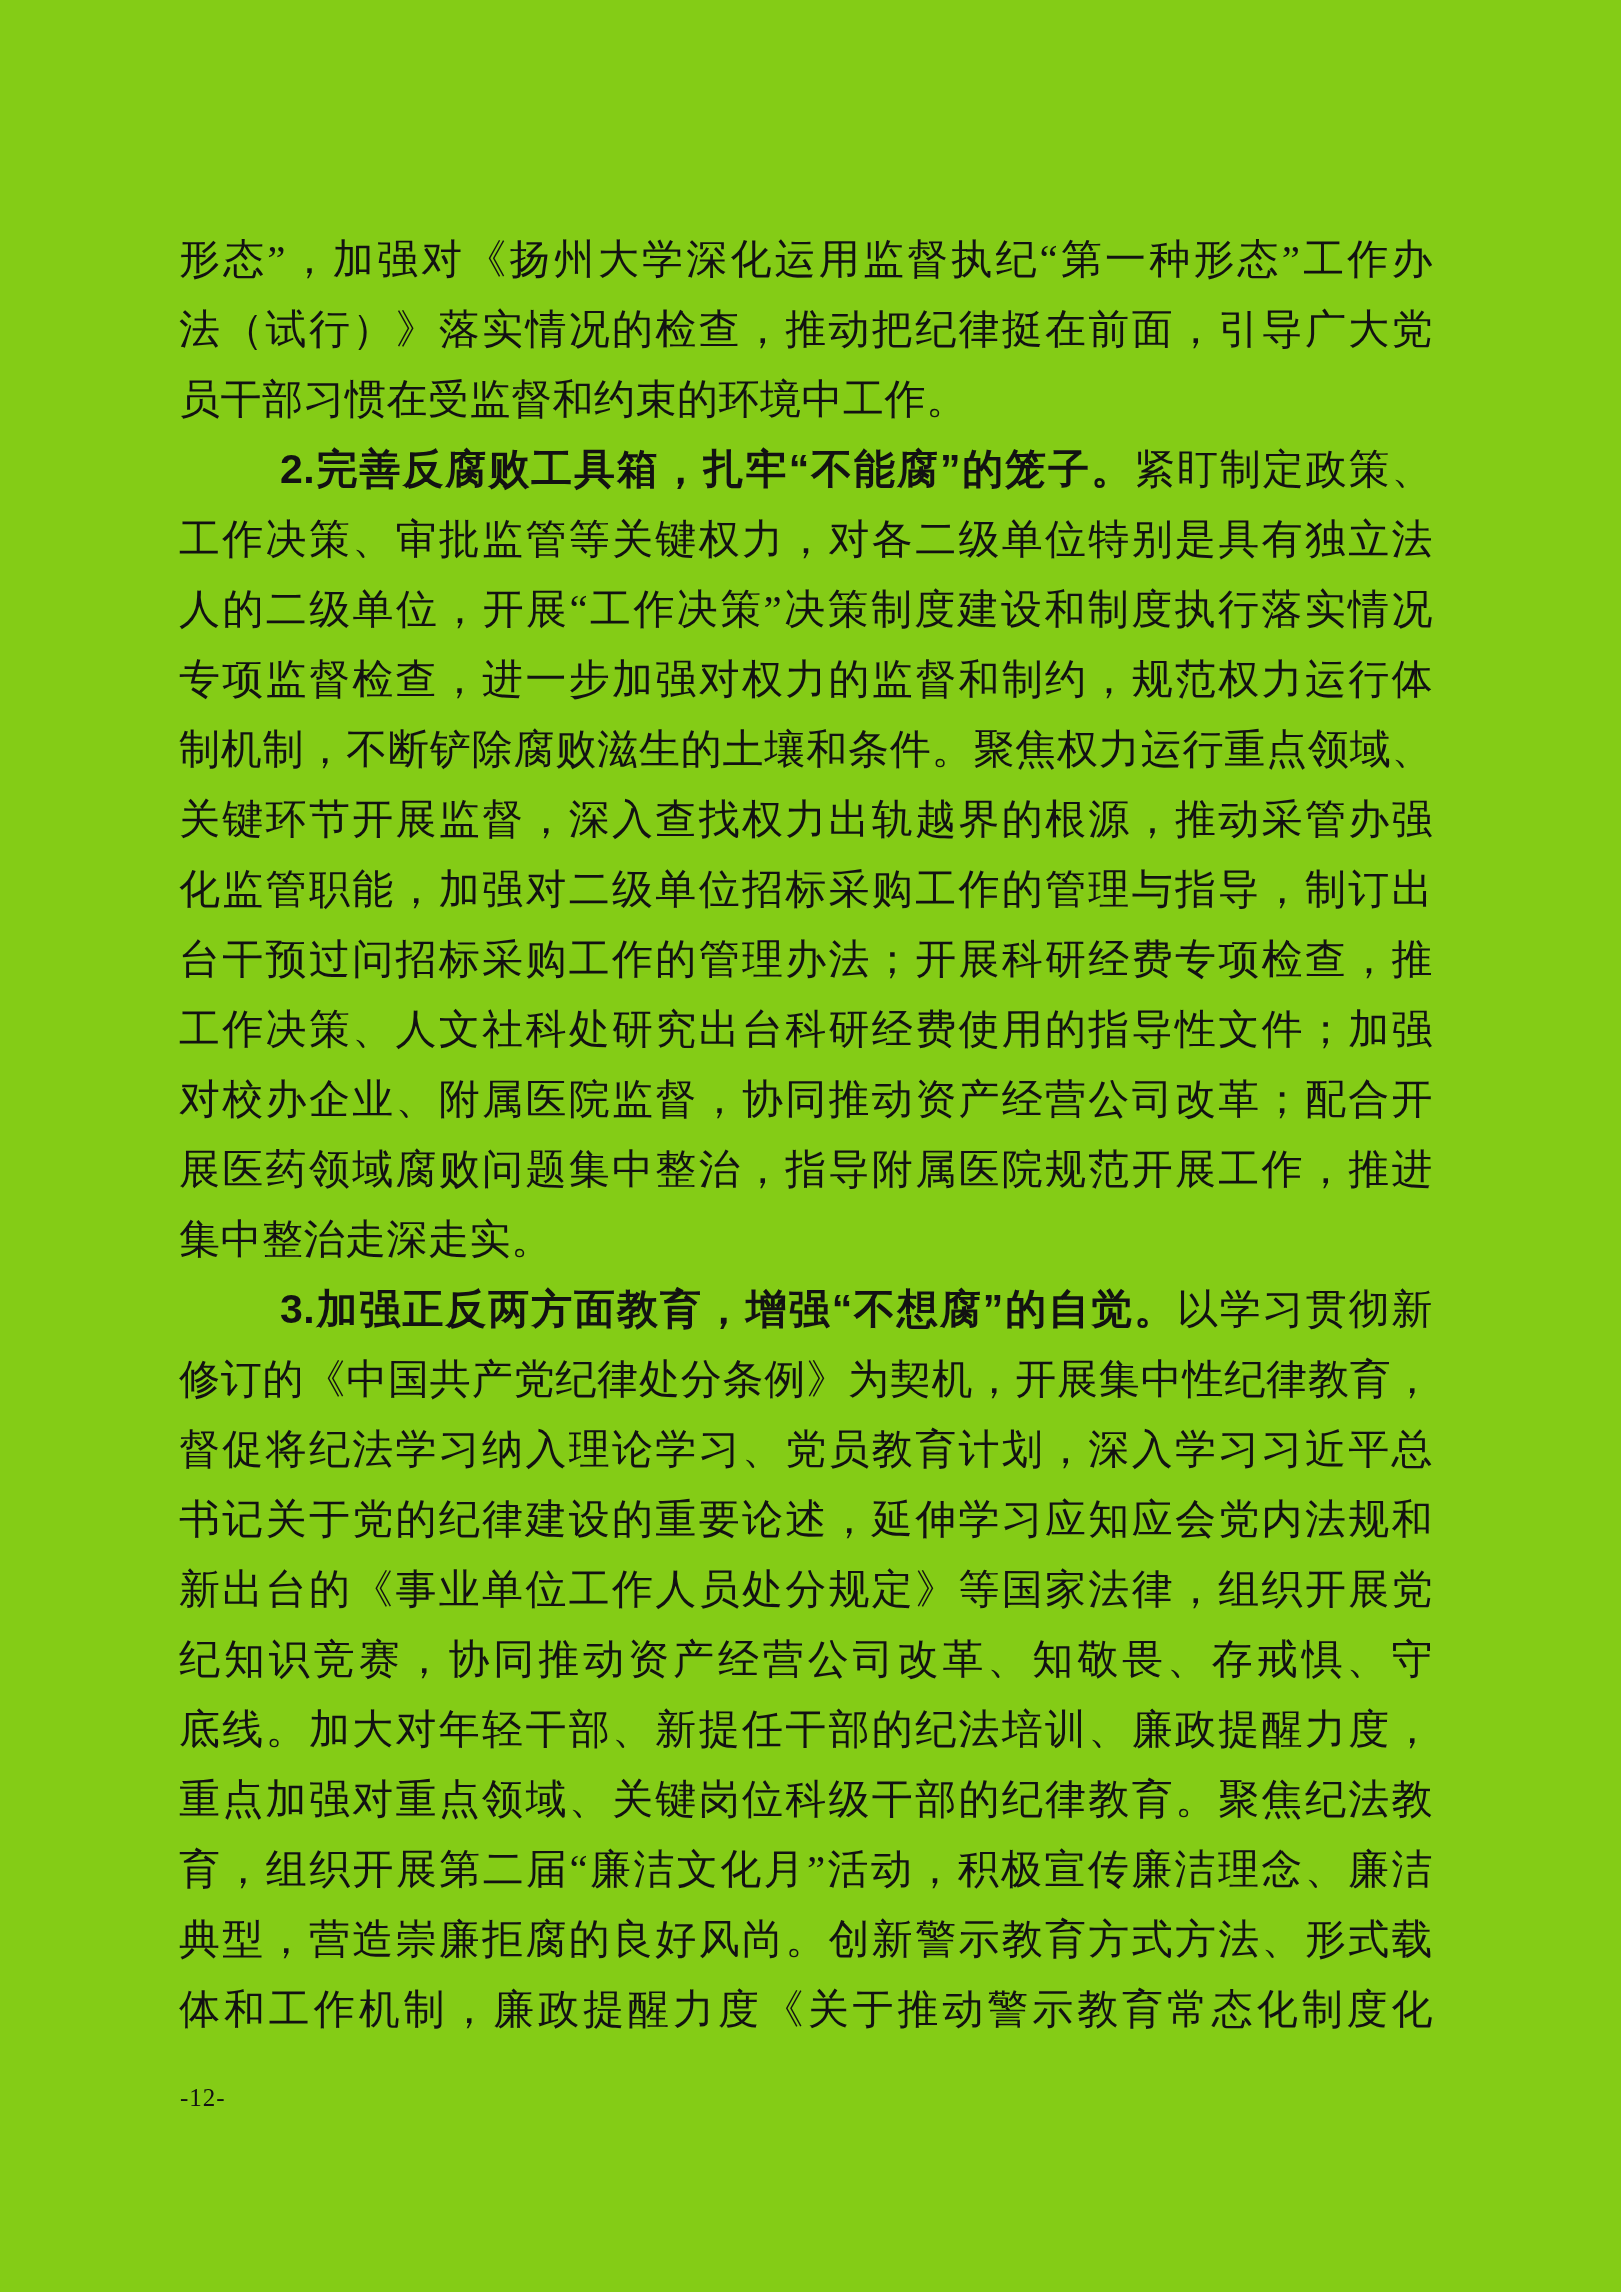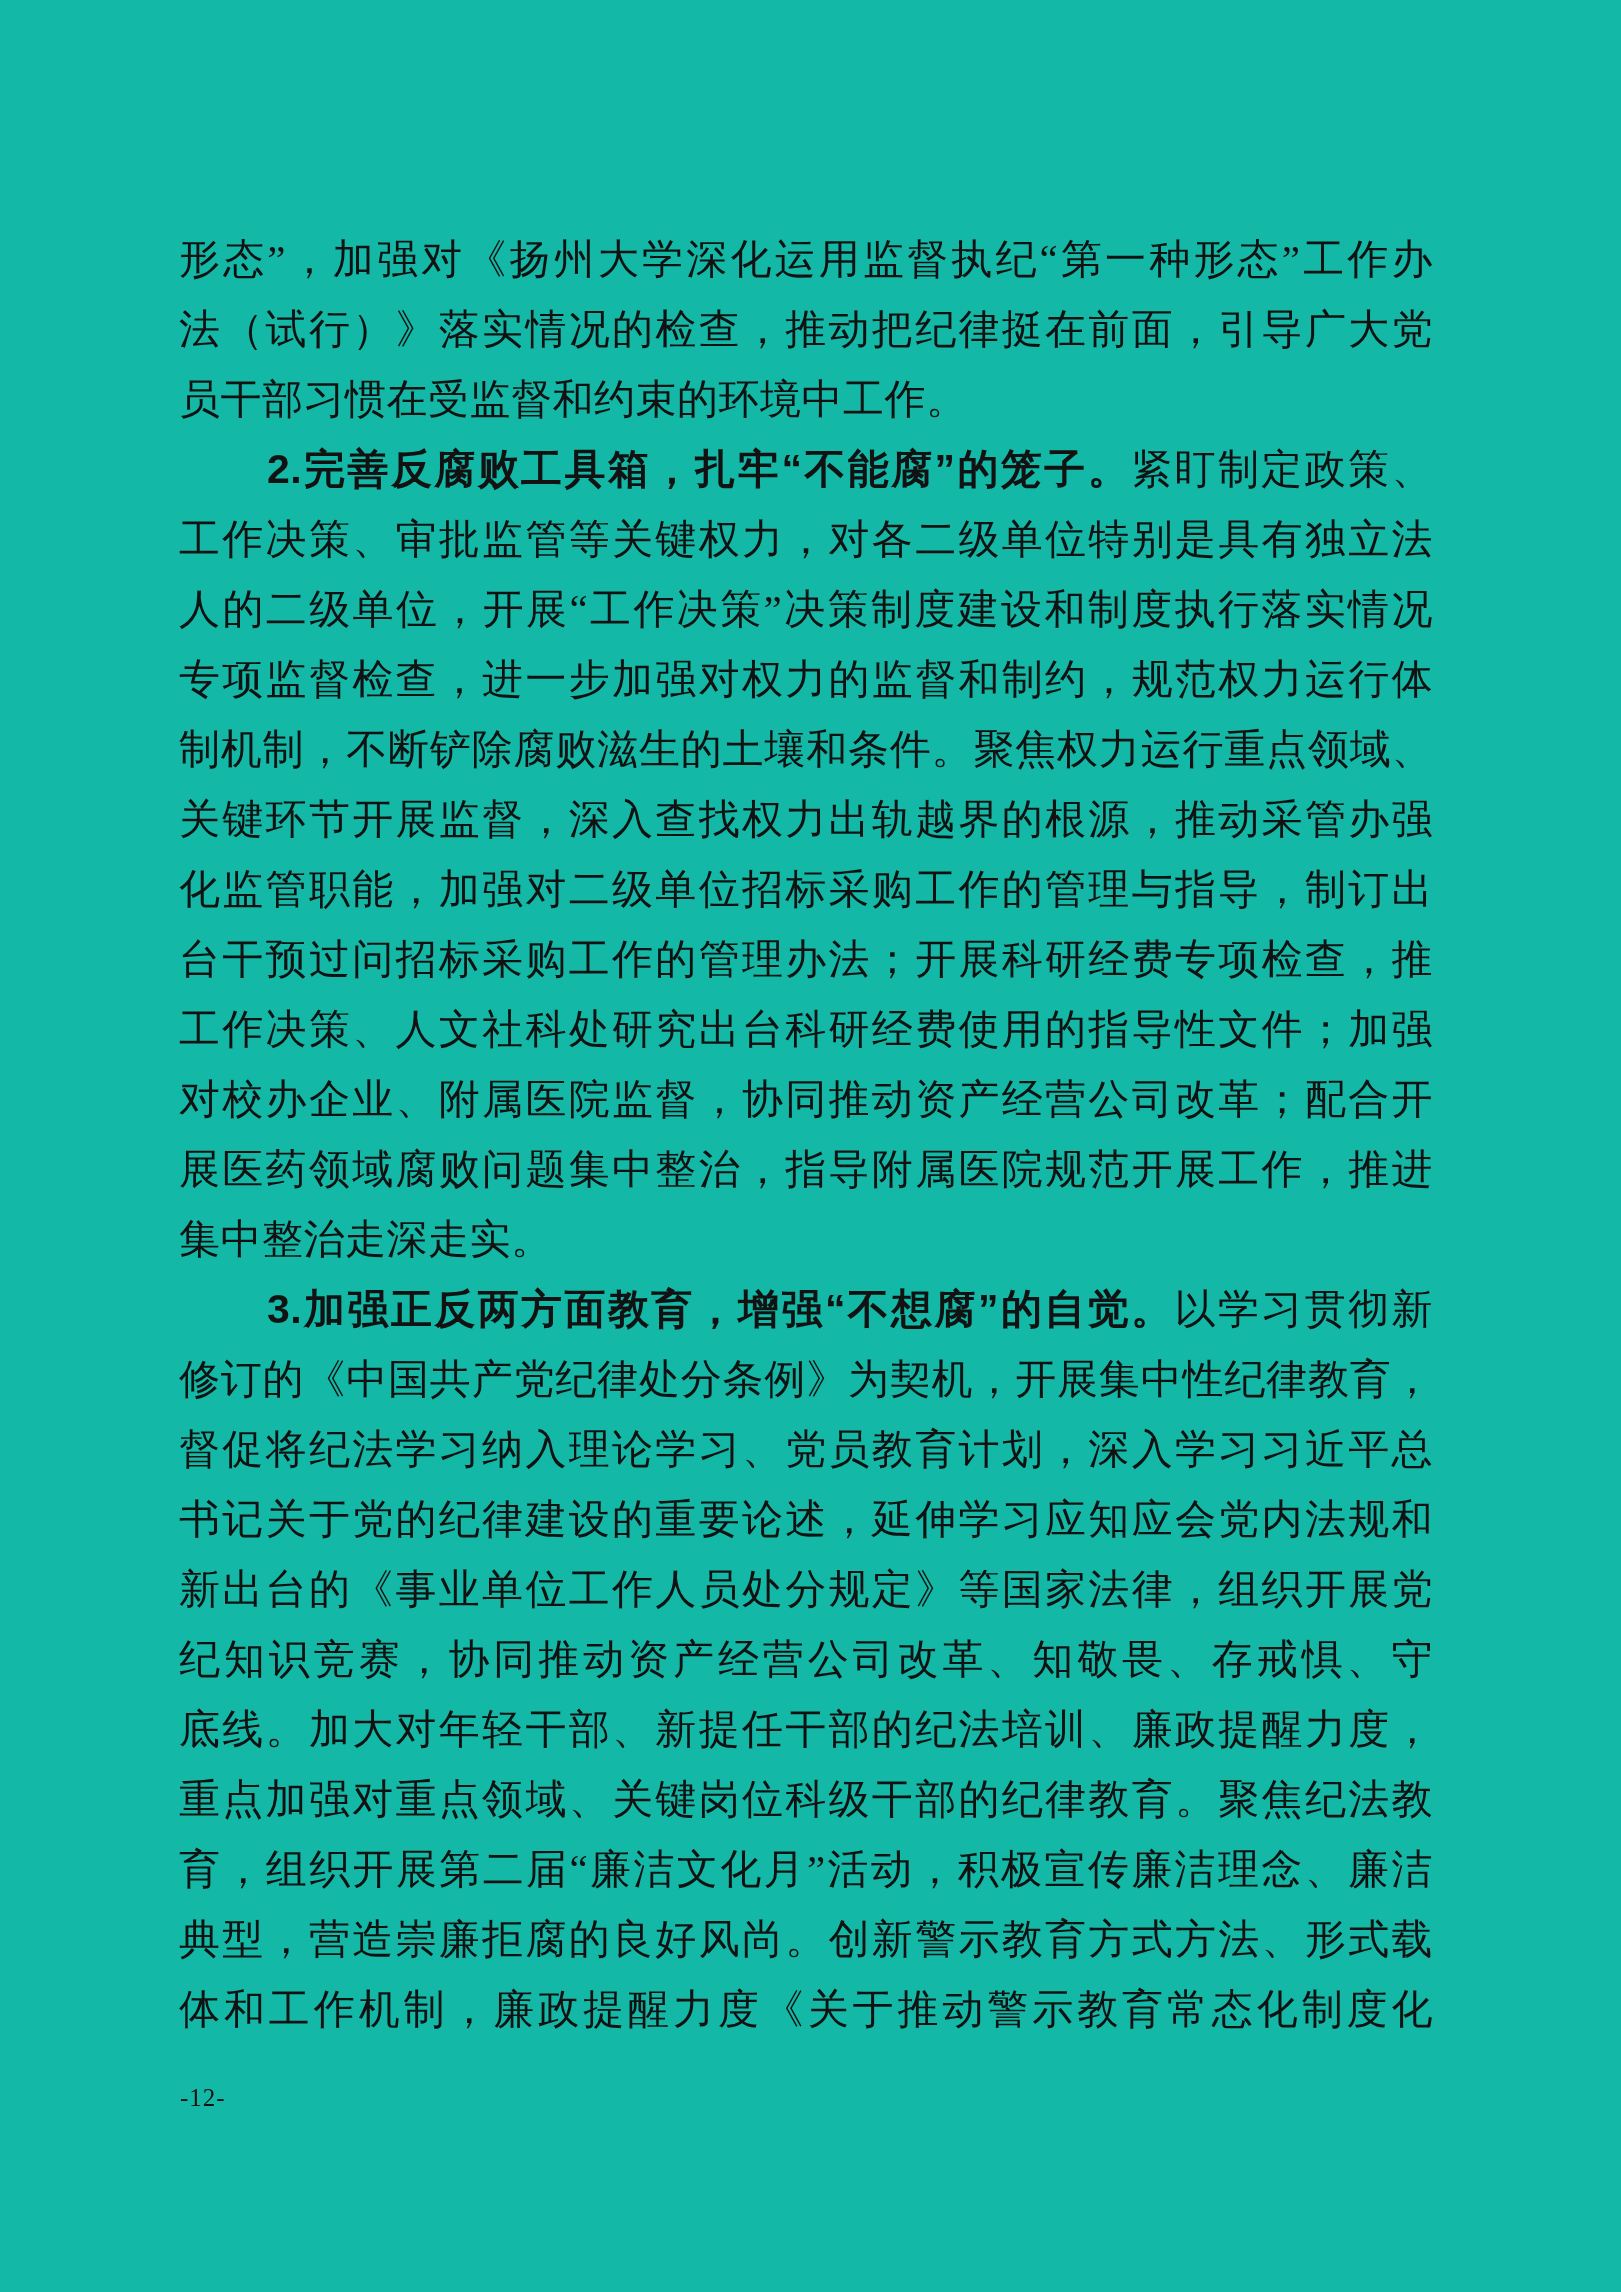--- a/index.html
+++ b/index.html
@@ -13,21 +13,21 @@
     position: relative;
     font-family: "Liberation Serif", "DejaVu Serif", serif;
     color: #121212;
     overflow: hidden;
   }
   .page {
     position: absolute;
     left: 0; top: 0;
     width: 1621px;
     height: 2293px;
-    background: #14b8a6;
+    background: #84cc16;
   }
   .text-block {
     position: absolute;
     left: 179px;
     top: 224px;
     width: 1254px;
     font-size: 41px;
   }
   .line {
     height: 70px;
@@ -41,20 +41,21 @@
   .line.fill {
     text-align-last: justify;
   }
   .line.indent {
     text-indent: 88px;
   }
   .seg { font-weight: normal; }
   .seg.bold {
     font-weight: 700;
     font-family: "Liberation Sans", "DejaVu Sans", sans-serif;
+    margin-left: 13px;
   }
   .page-number {
     position: absolute;
     left: 180px;
     top: 2078px;
     font-size: 25px;
     line-height: 39px;
     letter-spacing: 1px;
     font-family: "Liberation Serif", "DejaVu Serif", serif;
     color: #121212;

